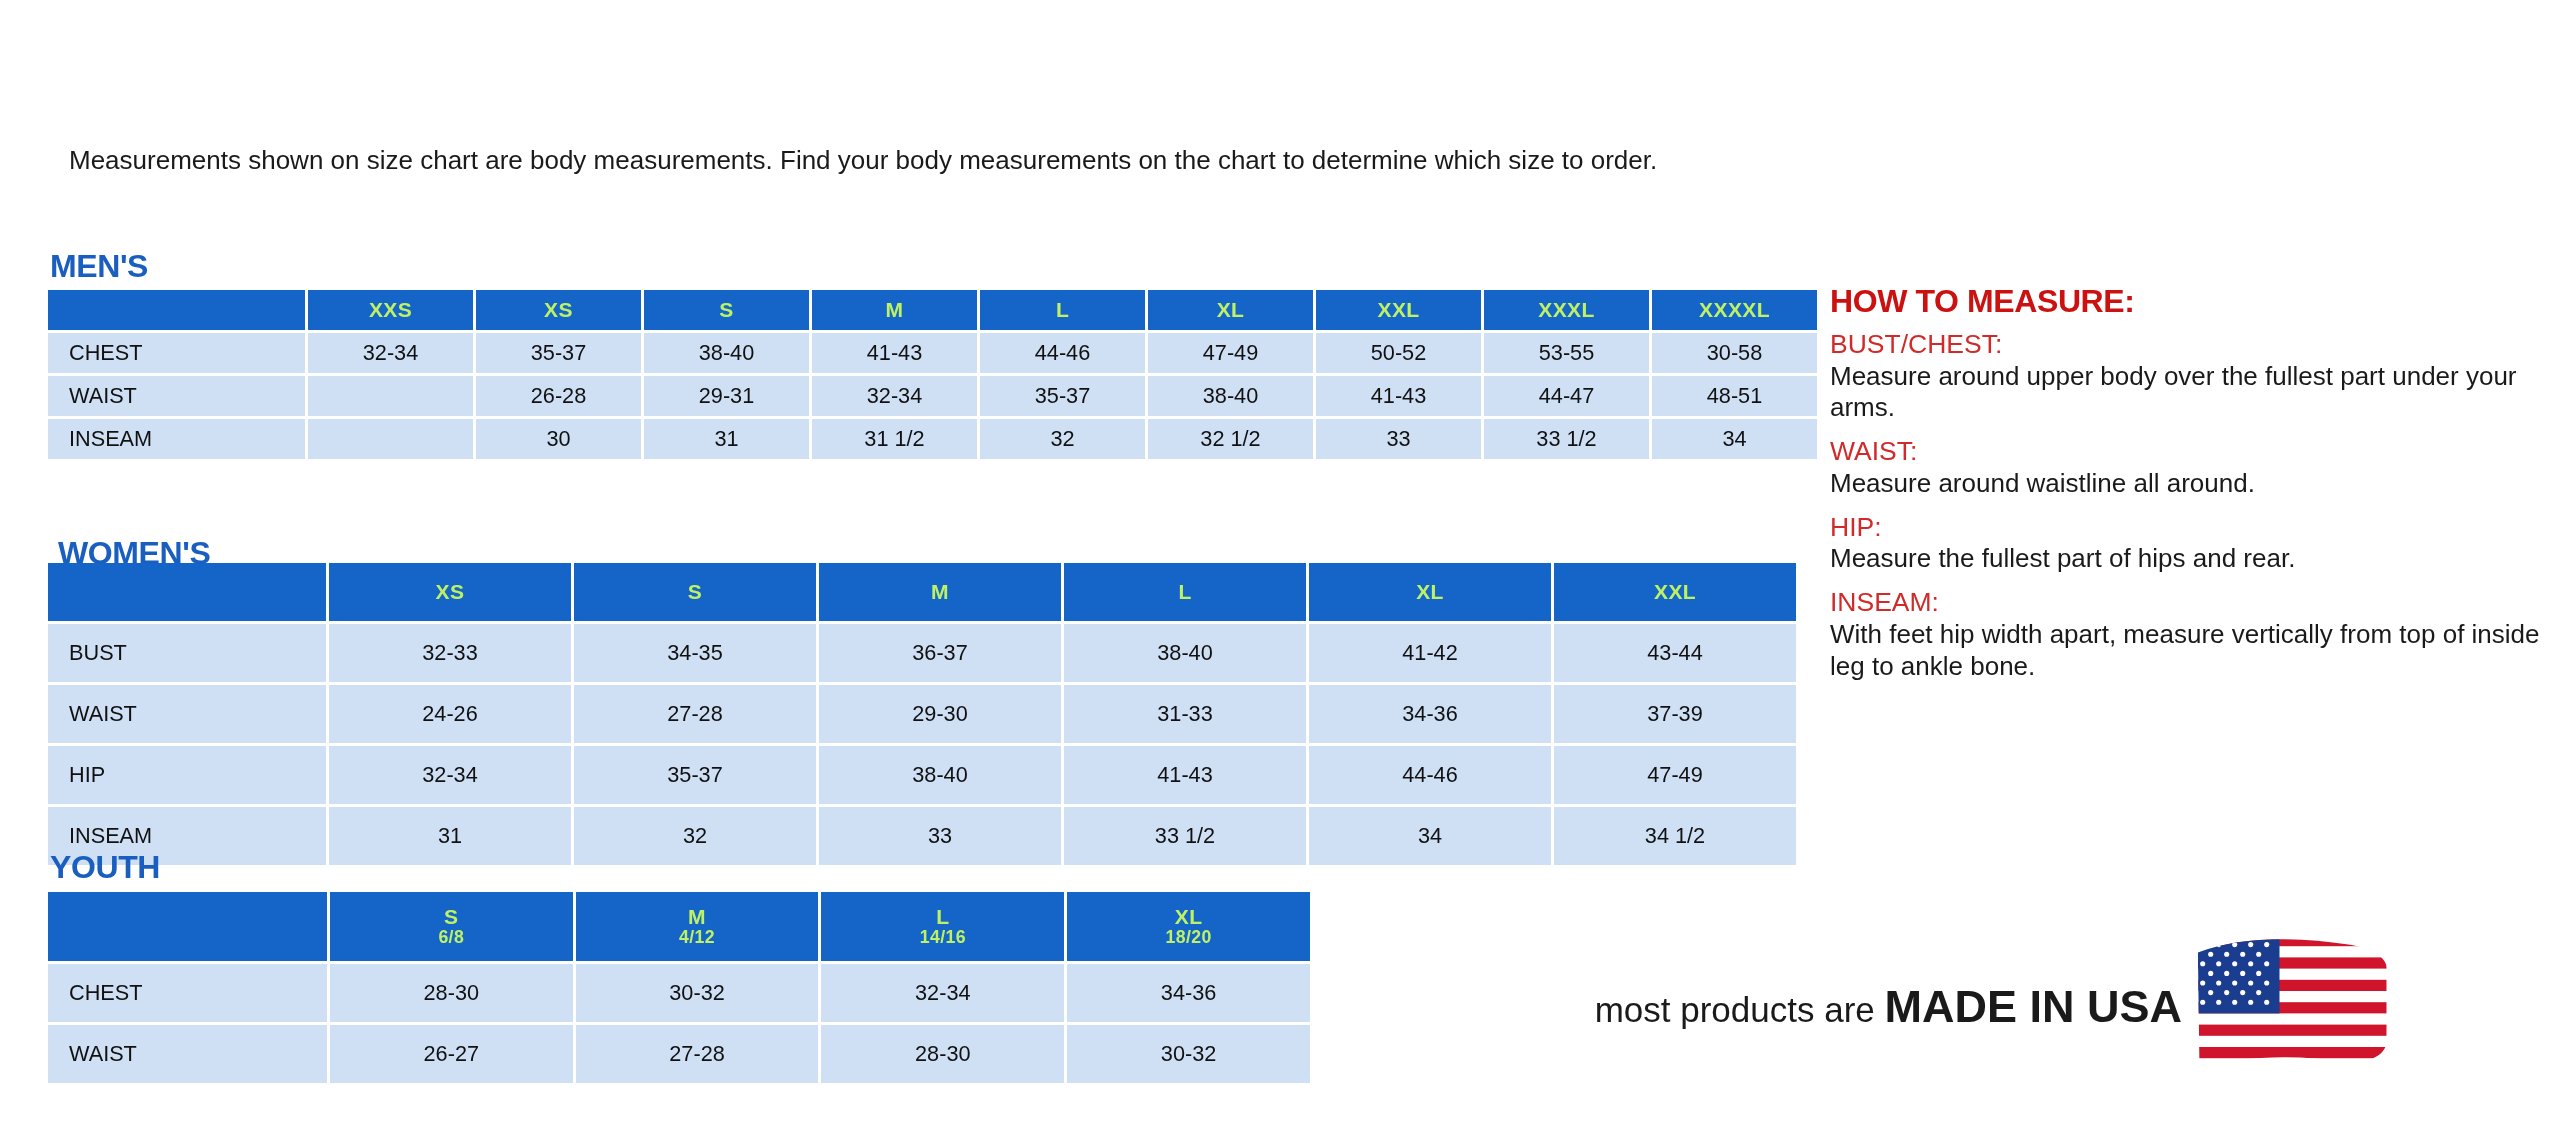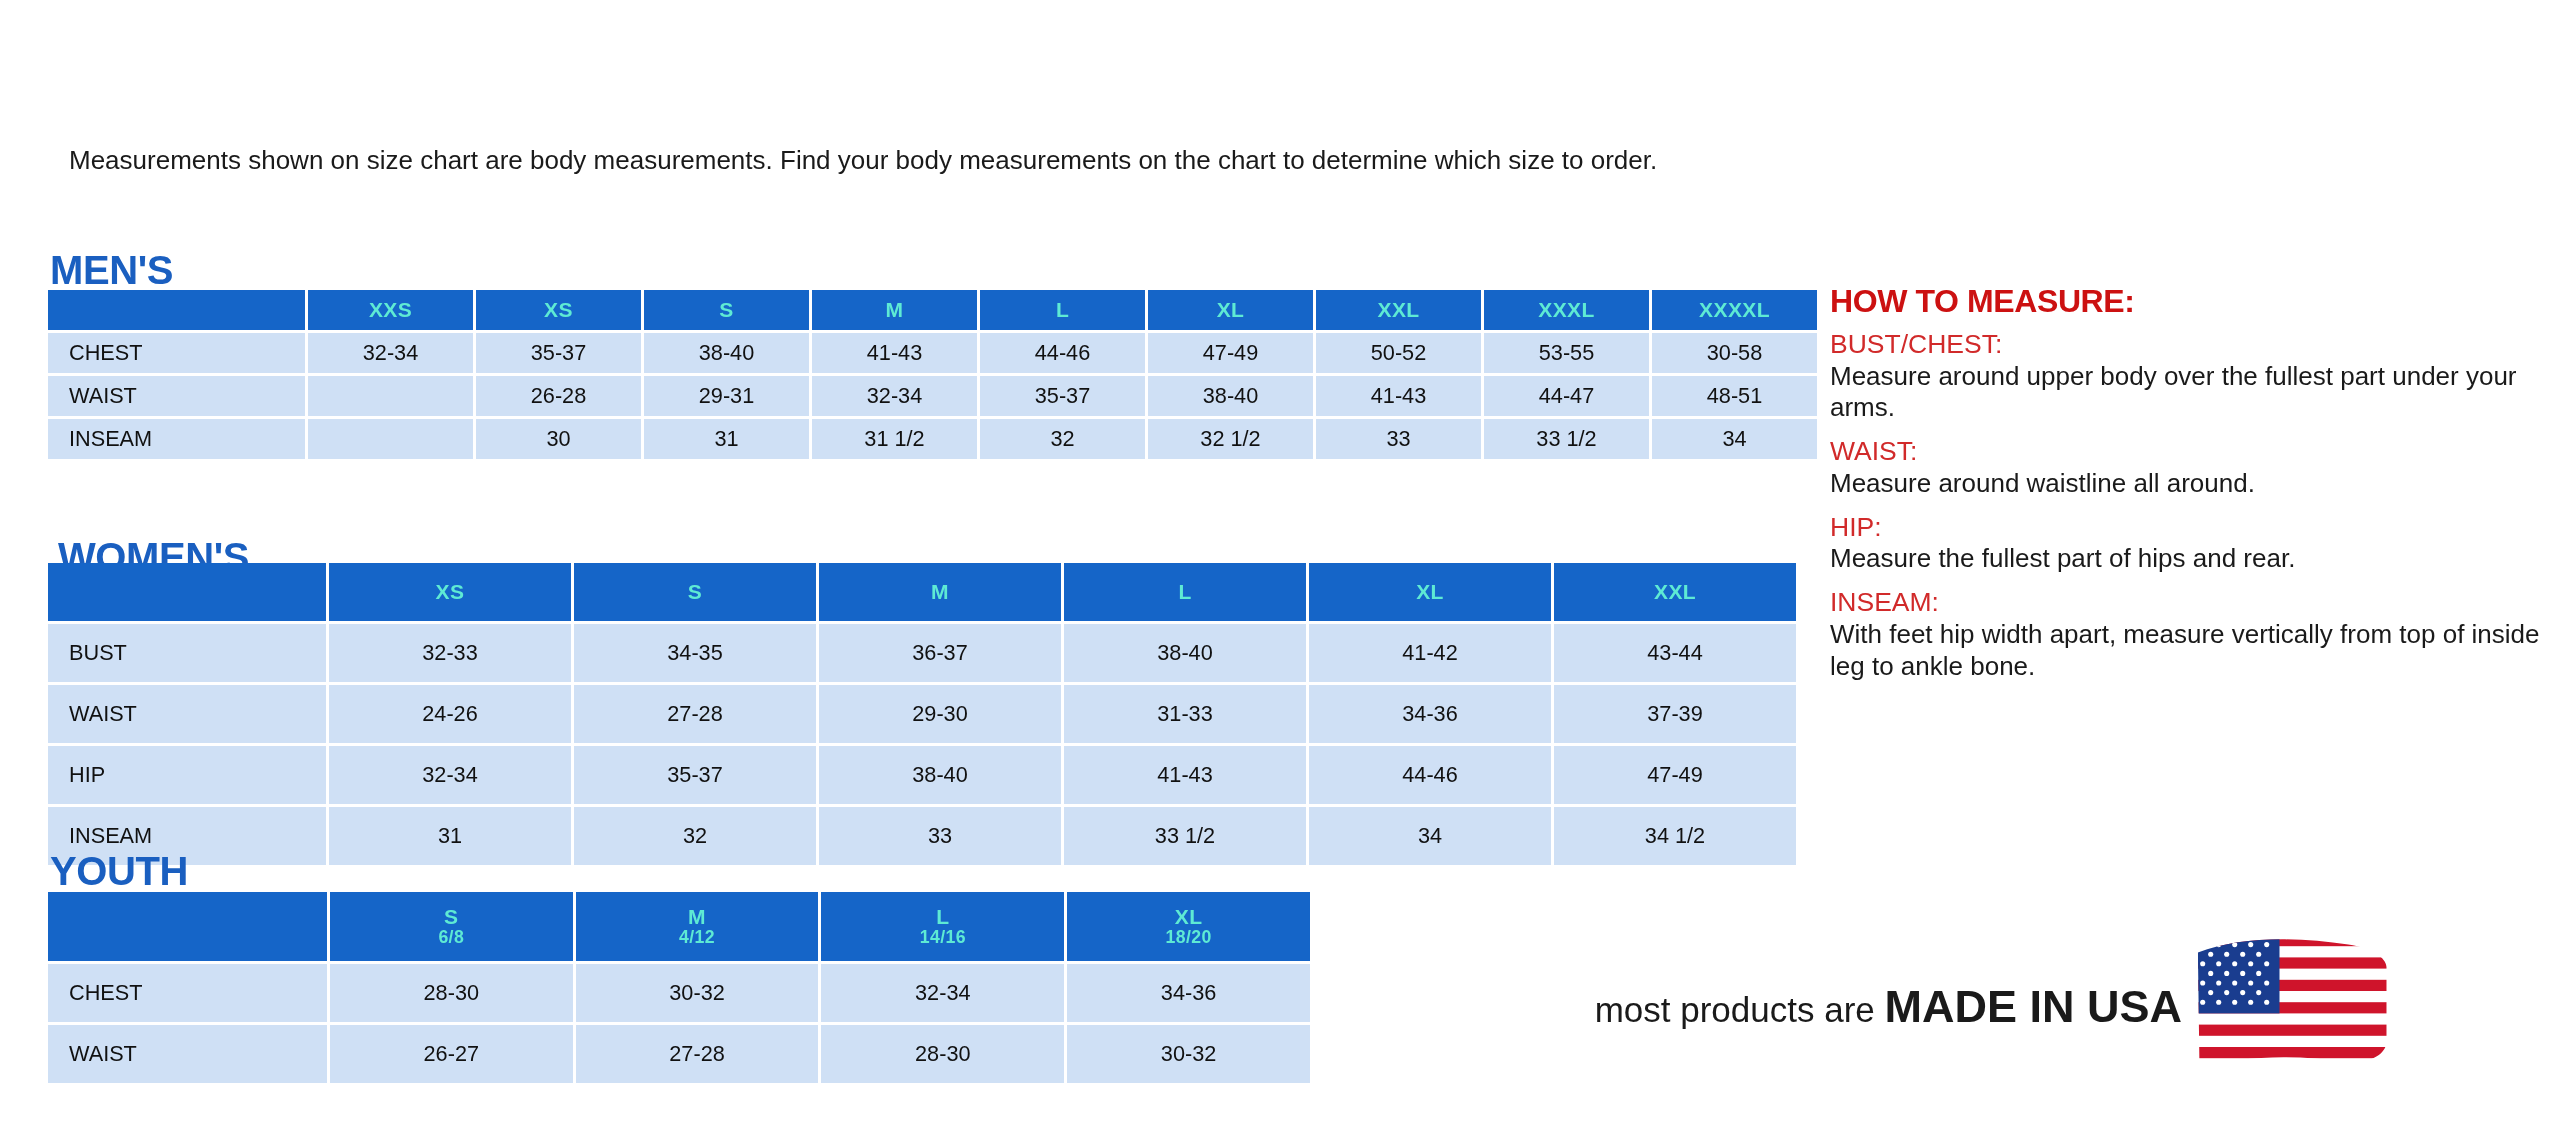--- a/index.html
+++ b/index.html
@@ -48,21 +48,21 @@
     top: 143px;
     width: 2456px;
     font-size: 26px;
     color: #1a1a1a;
     line-height: 1.34;
   }
 
   
   .section-title {
     position: absolute;
-    font-size: 40px;
+    font-size: 32px;
     font-weight: bold;
     color: #1a5fc0;
     letter-spacing: -0.4px;
     line-height: 1;
   }
   #men-title   { left: 50px; top: 250px; }
   #women-title { left: 50px; top: 537px; margin-left: 8px; }
   #youth-title { left: 50px; top: 851px; }
 
   
@@ -78,21 +78,21 @@
     text-align: center;
     vertical-align: middle;
     font-size: 21.7px;
     color: #111111;
     background: #cfe0f5;
     height: 40px;
     font-weight: normal;
   }
   table.sz th {
     background: #1565c8;
-    color: #5eead4;
+    color: #bef264;
     font-weight: bold;
     font-size: 21px;
     letter-spacing: 0.4px;
   }
   table.sz th.blank {
     background: #1565c8;
   }
   table.sz td.rowlabel {
     background: #cfe0f5;
     text-align: left;

